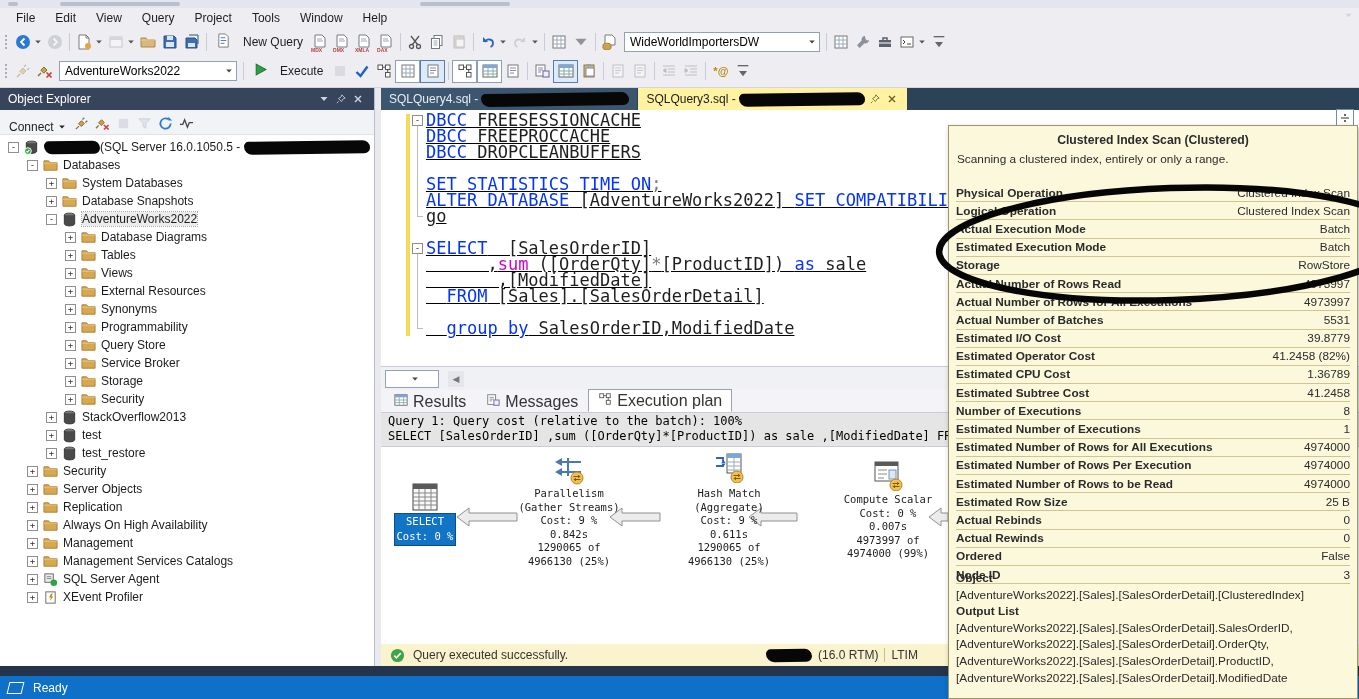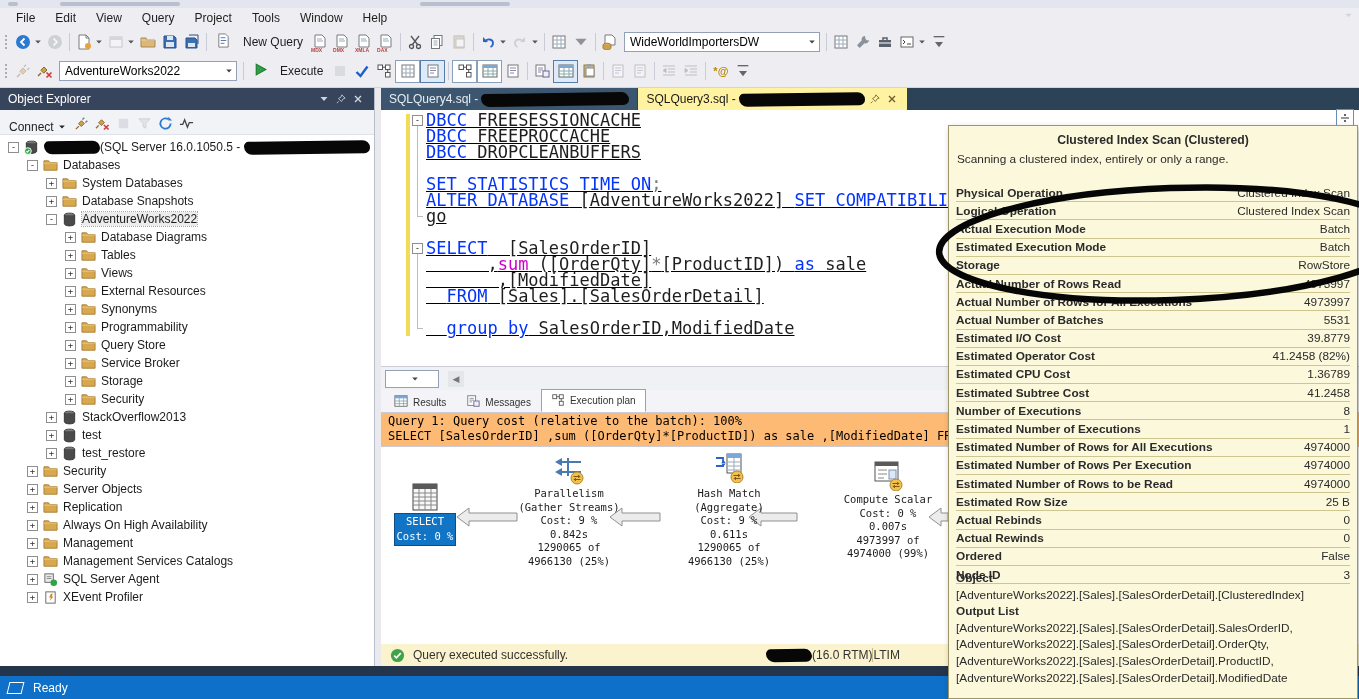--- a/index.html
+++ b/index.html
@@ -1,16 +1,16 @@
 <!DOCTYPE html>
 <html><head>
 <meta charset="utf-8">
 <style>
   html,body{margin:0;padding:0;background:#888;}
-  .app{position:relative;width:1359px;height:699px;background:#fdba74;font-family:"Liberation Sans",sans-serif;overflow:hidden;}
+  .app{position:relative;width:1359px;height:699px;background:#e5e5e5;font-family:"Liberation Sans",sans-serif;overflow:hidden;}
   
   .titlebar{position:absolute;left:0;top:0;width:100%;height:8px;background:#e3e6ee;overflow:hidden;}
   .titlebar .dash{position:absolute;top:2px;height:4px;background:#b9bfcc;border-radius:2px;}
   .menubar{position:absolute;left:0;top:8px;width:100%;height:20px;background:#eeeef2;display:flex;align-items:center;font-size:12px;color:#1e1e1e;padding-left:6px;box-sizing:border-box;}
   .menu-item{padding:2px 10px;}
   .toolbar{position:absolute;left:0;width:100%;background:#eeeef2;display:flex;align-items:center;box-sizing:border-box;}
   #toolbar-main{top:28px;height:27px;}
   #toolbar-query{top:55px;height:33px;border-bottom:1px solid #d2d4de;}
   .tbi{width:22px;height:22px;display:inline-flex;align-items:center;justify-content:center;position:relative;flex:none;}
   .tbi svg{width:16px;height:16px;}
@@ -66,36 +66,36 @@
   #code{position:absolute;left:45px;top:2px;font-family:"DejaVu Sans Mono",monospace;font-size:17px;line-height:16px;white-space:pre;text-decoration:underline;}
   #code .ln{height:16px;}
   .kw{color:#0433fa;} .id{color:#1e1e1e;} .fn{color:#ca00ca;} .gr{color:#7a7a7a;}
   #split-handle{position:absolute;left:1336px;top:109px;width:18px;height:17px;background:#fff;border:1px solid #6b8cb5;box-sizing:border-box;display:flex;align-items:center;justify-content:center;}
   #split-handle svg{width:12px;height:12px;}
   
   #zoom-row{position:absolute;left:381px;top:366px;width:978px;height:24px;background:#f0f1f5;border-top:1px solid #c9cbd6;display:flex;align-items:center;box-sizing:border-box;}
   .zcombo{width:54px;height:18px;margin-left:4px;flex-direction:column;}
   .hscroll{width:16px;height:16px;margin-left:6px;background:#e4e6ec;color:#777;font-size:9px;display:inline-flex;align-items:center;justify-content:center;}
   #res-tabs{position:absolute;left:381px;top:390px;width:978px;height:23px;background:#f4f4f8;display:flex;align-items:flex-end;padding-left:3px;box-sizing:border-box;border-bottom:1px solid #c9cbd6;}
-  .rtab{height:20px;display:inline-flex;align-items:center;gap:5px;font-size:10px;color:#333;padding:0 9px;border:1px solid transparent;box-sizing:border-box;}
+  .rtab{height:20px;display:inline-flex;align-items:center;gap:5px;font-size:16px;color:#333;padding:0 9px;border:1px solid transparent;box-sizing:border-box;}
   .rtab svg{width:14px;height:14px;}
   .rtab.active{background:#fff;border:1px solid #9aa2b0;border-bottom-color:#fff;height:23px;}
   #res-head{position:absolute;left:388px;top:414px;font-family:"DejaVu Sans Mono",monospace;font-size:12px;line-height:15px;color:#000;white-space:pre;width:960px;overflow:hidden;}
   
   #plan{position:absolute;left:381px;top:446px;width:978px;height:198px;background:#fff;border-top:1px solid #c9cbd6;box-sizing:border-box;}
   .pnode-text{position:absolute;width:140px;font-family:"DejaVu Sans Mono",monospace;font-size:10.5px;line-height:13.5px;text-align:center;color:#1a1a1a;}
   .picon{position:absolute;width:32px;height:32px;}
   .picon svg{width:32px;height:32px;}
   .pbox{position:absolute;background:#1274c4;border:1px solid #0a4f86;color:#fff;font-family:"DejaVu Sans Mono",monospace;font-size:10.5px;line-height:15px;text-align:center;box-sizing:border-box;}
   #plan-arrows{position:absolute;left:0;top:0;}
   
   #exec-status{position:absolute;left:381px;top:644px;width:978px;height:22px;background:#fbf3ce;display:flex;align-items:center;font-size:12px;color:#333;}
   #exec-status .sicon{width:15px;height:15px;margin:0 8px 0 9px;}
   #exec-status .sicon svg{width:15px;height:15px;}
-  .exec-right{position:absolute;left:385px;top:0;height:22px;display:flex;align-items:center;}
+  .exec-right{position:absolute;left:385px;top:0;height:22px;display:flex;align-items:center;gap:6px;}
   .vsep{width:1px;height:14px;background:#c9bd8a;}
   #bottom-strip{position:absolute;left:0;top:666px;width:100%;height:10px;background:#24344a;}
   #ready-bar{position:absolute;left:0;top:676px;width:100%;height:23px;background:#0e70c8;color:#fff;font-size:12px;display:flex;align-items:center;}
   .ready-icon{width:13px;height:10px;border:1px solid #fff;transform:skewX(-14deg);margin:0 10px 0 8px;}
   
   #tooltip{position:absolute;left:948px;top:125px;width:410px;height:574px;background:#fbf8dc;border:1px solid #9f9668;box-shadow:2px 3px 6px rgba(0,0,0,.3);z-index:40;font-size:11.8px;color:#2b2b2b;box-sizing:border-box;}
   .tt-title{font-weight:bold;text-align:center;font-size:12.2px;padding-top:7px;}
   .tt-sub{padding:5px 8px 0;}
   .tt-rows{position:absolute;left:7px;right:7px;top:58px;}
   .ttr{height:17.2px;display:flex;align-items:center;border-bottom:1px solid #cfc58e;}

